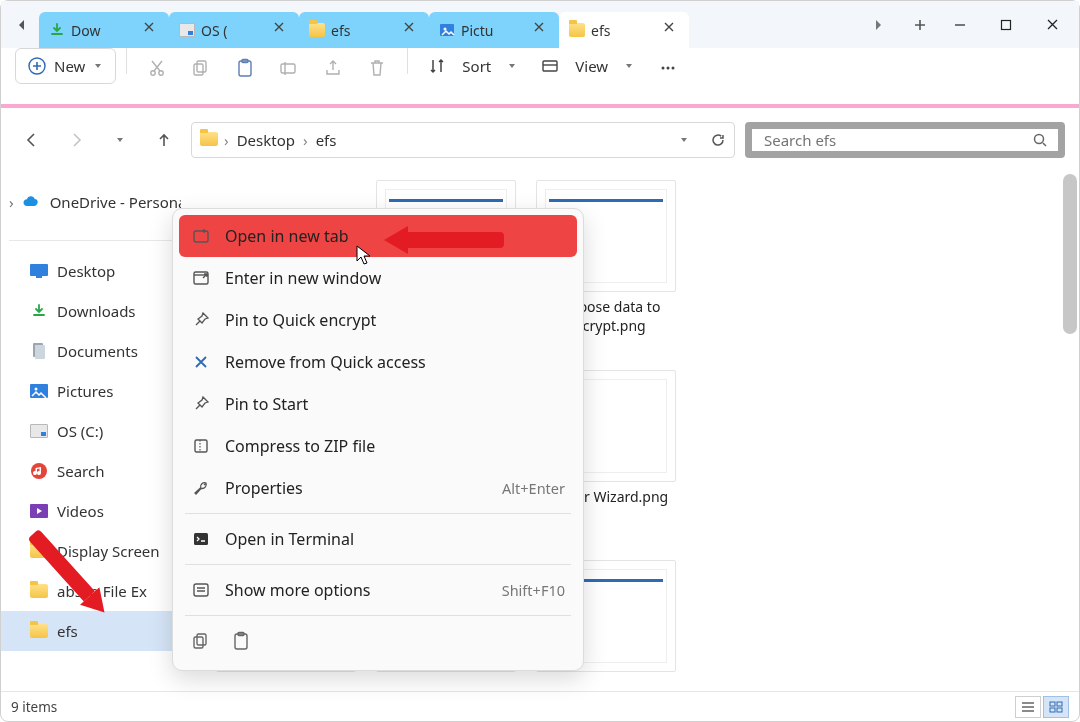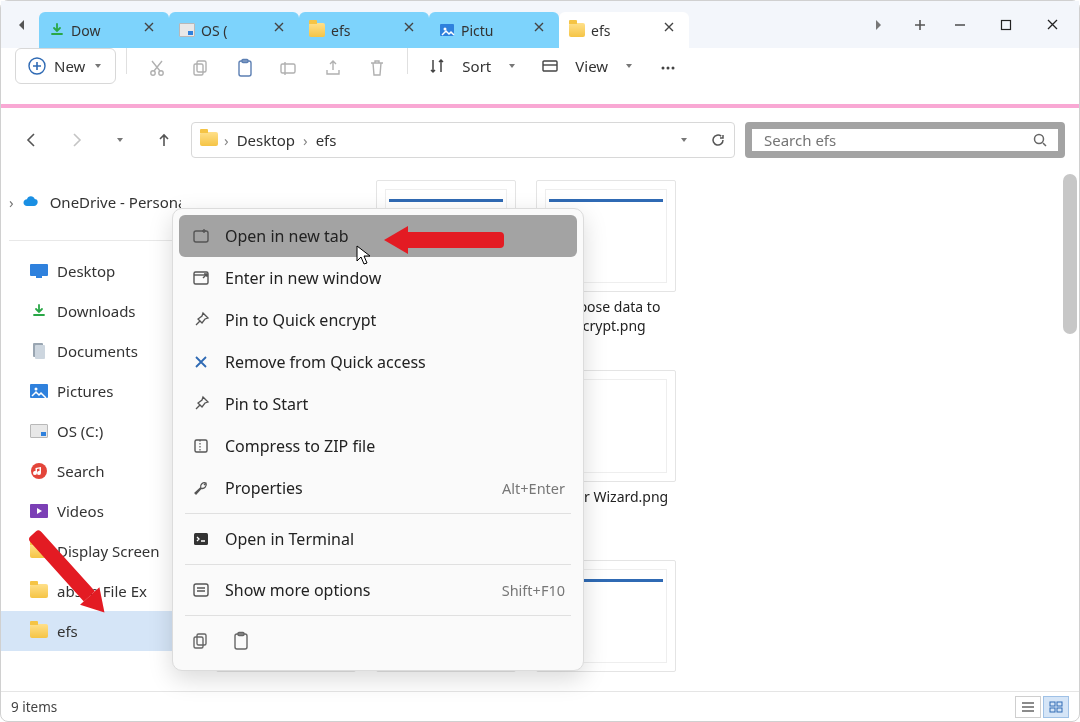--- a/index.html
+++ b/index.html
@@ -65,21 +65,21 @@
 
 .statusbar { height: 30px; border-top: 1px solid #e5e5e5; display: flex; align-items: center; padding: 0 10px; font-size: 13.5px; color: #444; }
 .statusbar .spacer { flex: 1; }
 .view-toggle { display: flex; gap: 2px; }
 .view-toggle .btn { width: 26px; height: 22px; border: 1px solid #cfcfcf; display: flex; align-items: center; justify-content: center; background: #fff; }
 .view-toggle .btn.active { background: #d5e5f7; border-color: #9fc1e6; }
 
 
 .ctxmenu { position: absolute; left: 172px; top: 208px; width: 412px; background: #fafafa; border: 1px solid #dcdcdc; border-radius: 10px; box-shadow: 0 8px 24px rgba(0,0,0,0.15); padding: 6px; z-index: 10; }
 .ctx-row { height: 42px; display: flex; align-items: center; gap: 14px; padding: 0 12px; border-radius: 6px; font-size: 16px; color: #222; }
-.ctx-row.hover { background: #a3a3a3; }
+.ctx-row.hover { background: #ef4444; }
 .ctx-row .icon { width: 20px; height: 20px; color: #555; display: flex; align-items: center; justify-content: center; }
 .ctx-row .label { flex: 1; }
 .ctx-row .hint { color: #777; font-size: 14.5px; }
 .ctx-sep { height: 1px; background: #e0e0e0; margin: 4px 6px; }
 .ctx-footer { height: 44px; display: flex; align-items: center; gap: 18px; padding: 0 12px; }
 .ctx-footer .icon { width: 22px; height: 22px; color: #666; }
 
 
 .red-arrow-h { position: absolute; left: 384px; top: 226px; z-index: 20; display: flex; align-items: center; }
 .red-arrow-h .head { width: 0; height: 0; border-top: 14px solid transparent; border-bottom: 14px solid transparent; border-right: 24px solid #e31b23; }

